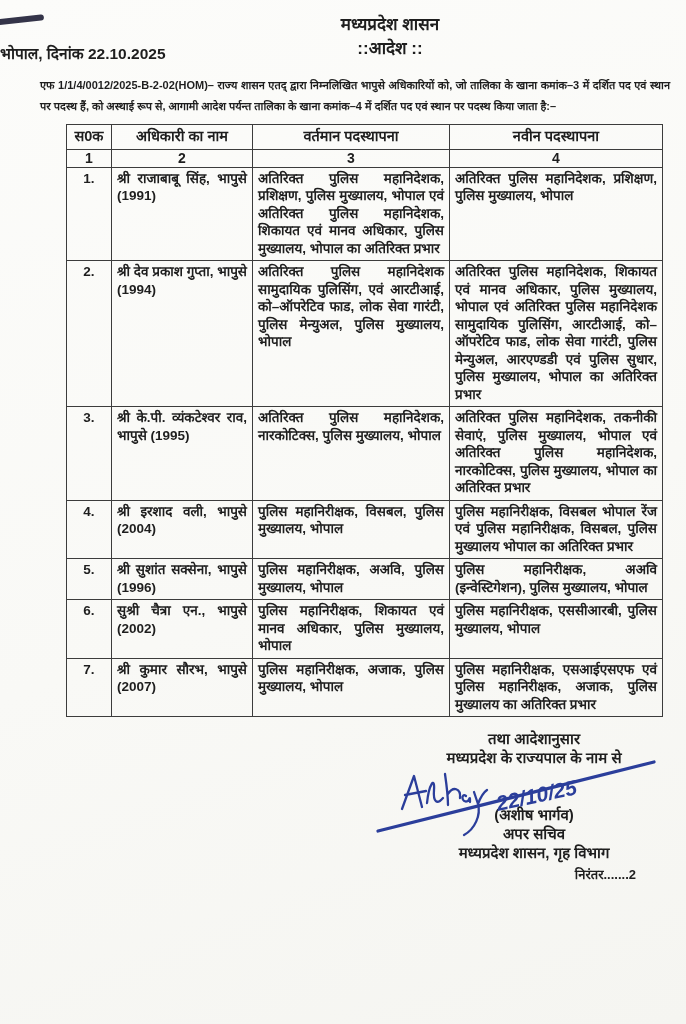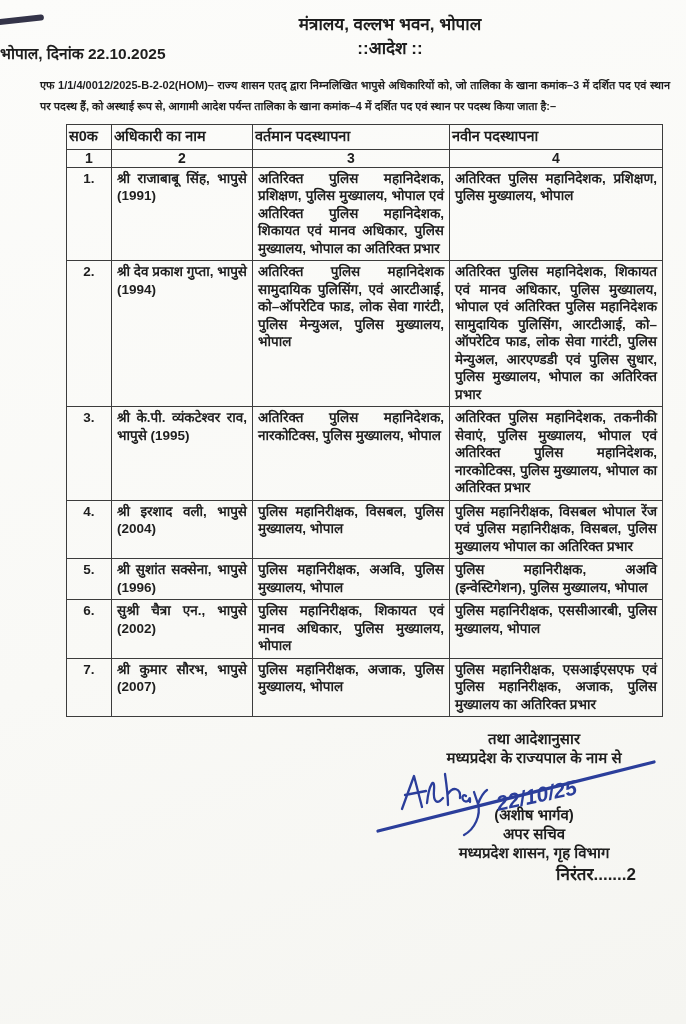--- a/index.html
+++ b/index.html
@@ -27,45 +27,45 @@
     margin:12px 16px 0 40px;text-align:justify;
     font-weight:bold;font-size:11px;line-height:21px;
   }
   table.order{
     margin:7px 0 0 66px;border-collapse:collapse;table-layout:fixed;
     width:596px;font-size:13.5px;line-height:17.5px;font-weight:600;
   }
   table.order th,table.order td{
     border:1.2px solid #3c3c3c;vertical-align:top;padding:2px 5px 3px;
   }
-  table.order th{font-size:14.5px;font-weight:bold;text-align:left;padding:3px 2px;}
+  table.order th{font-size:14.5px;font-weight:bold;text-align:center;padding:3px 2px;}
   tr.num-row td{text-align:center;font-weight:bold;padding:0 2px 1px;font-size:14px;line-height:16px;}
   td.sn{text-align:center;font-weight:bold;}
   td.cell{text-align:justify;}
   .footer{
     position:relative;width:292px;margin:12px 6px 0 auto;
     text-align:center;font-weight:bold;font-size:15px;line-height:19px;
   }
   .footer .txt{position:relative;z-index:1;}
   .sig-space{height:38px;}
   .signature-svg{
     position:absolute;left:-18px;top:20px;width:300px;height:108px;z-index:2;
   }
   .continuation{
-    text-align:right;padding-right:44px;margin-top:3px;font-size:17px;
+    text-align:right;padding-right:44px;margin-top:3px;font-size:13px;
   }
 </style>
 </head>
 <body>
 
 <div class="page">
   <div class="corner-mark"></div>
 
   <div class="header">
-    <div>मंत्रालय, वल्लभ भवन, भोपाल</div>
+    <div>मध्यप्रदेश शासन</div>
     <div>::आदेश ::</div>
   </div>
 
   <div class="place-date">भोपाल, दिनांक 22.10.2025</div>
 
   <p class="intro">एफ 1/1/4/0012/2025-B-2-02(HOM)– राज्य शासन एतद् द्वारा निम्नलिखित भापुसे अधिकारियों को, जो तालिका के खाना कमांक–3 में दर्शित पद एवं स्थान पर पदस्थ हैं, को अस्थाई रूप से, आगामी आदेश पर्यन्त तालिका के खाना कमांक–4 में दर्शित पद एवं स्थान पर पदस्थ किया जाता है:–</p>
 
   <table class="order">
     <colgroup>
       <col style="width:45px">

